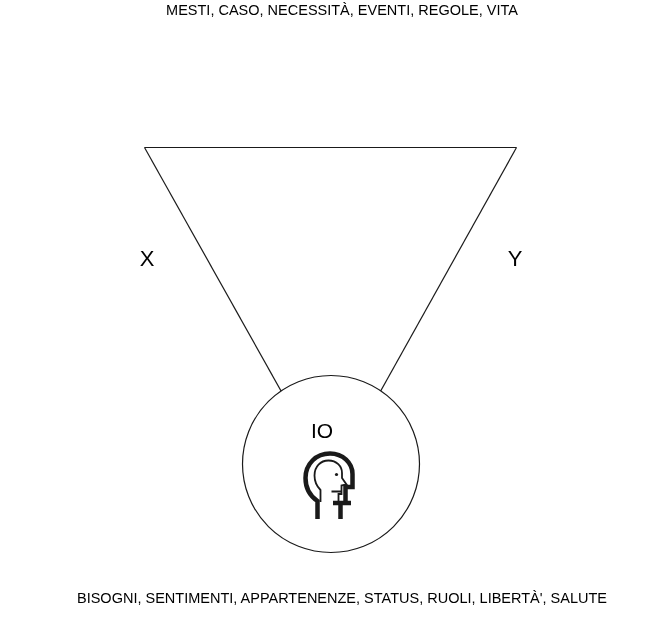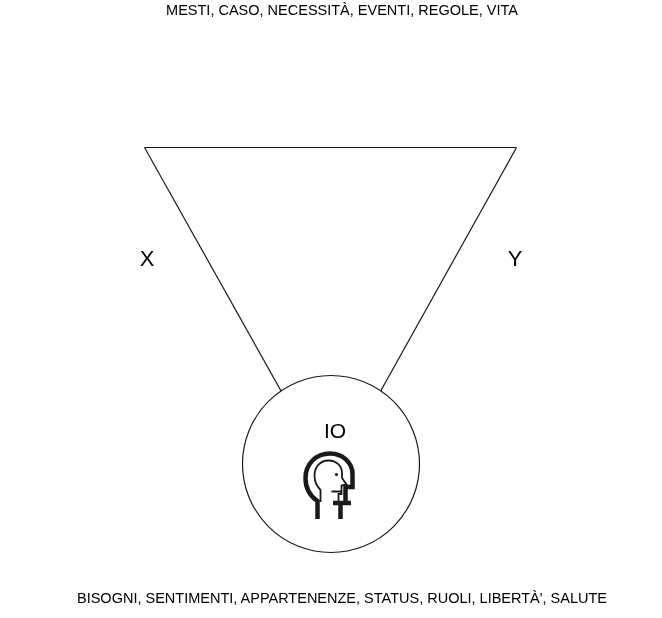--- a/index.html
+++ b/index.html
@@ -41,21 +41,21 @@
     font-size: 22px;
     line-height: 22px;
   }
   .x-label { left: 132px; top: 248px; }
   .y-label { left: 500px; top: 248px; }
   .io-label {
     position: absolute;
     left: 311px;
     top: 420px;
     width: 48px;
-    text-align: center;
+    text-align: left;
     font-size: 21px;
     line-height: 21px;
   }
   .head-icon {
     position: absolute;
     left: 303px;
     top: 450px;
     color: var(--stroke, #1a1a1a);
   }
 </style>

